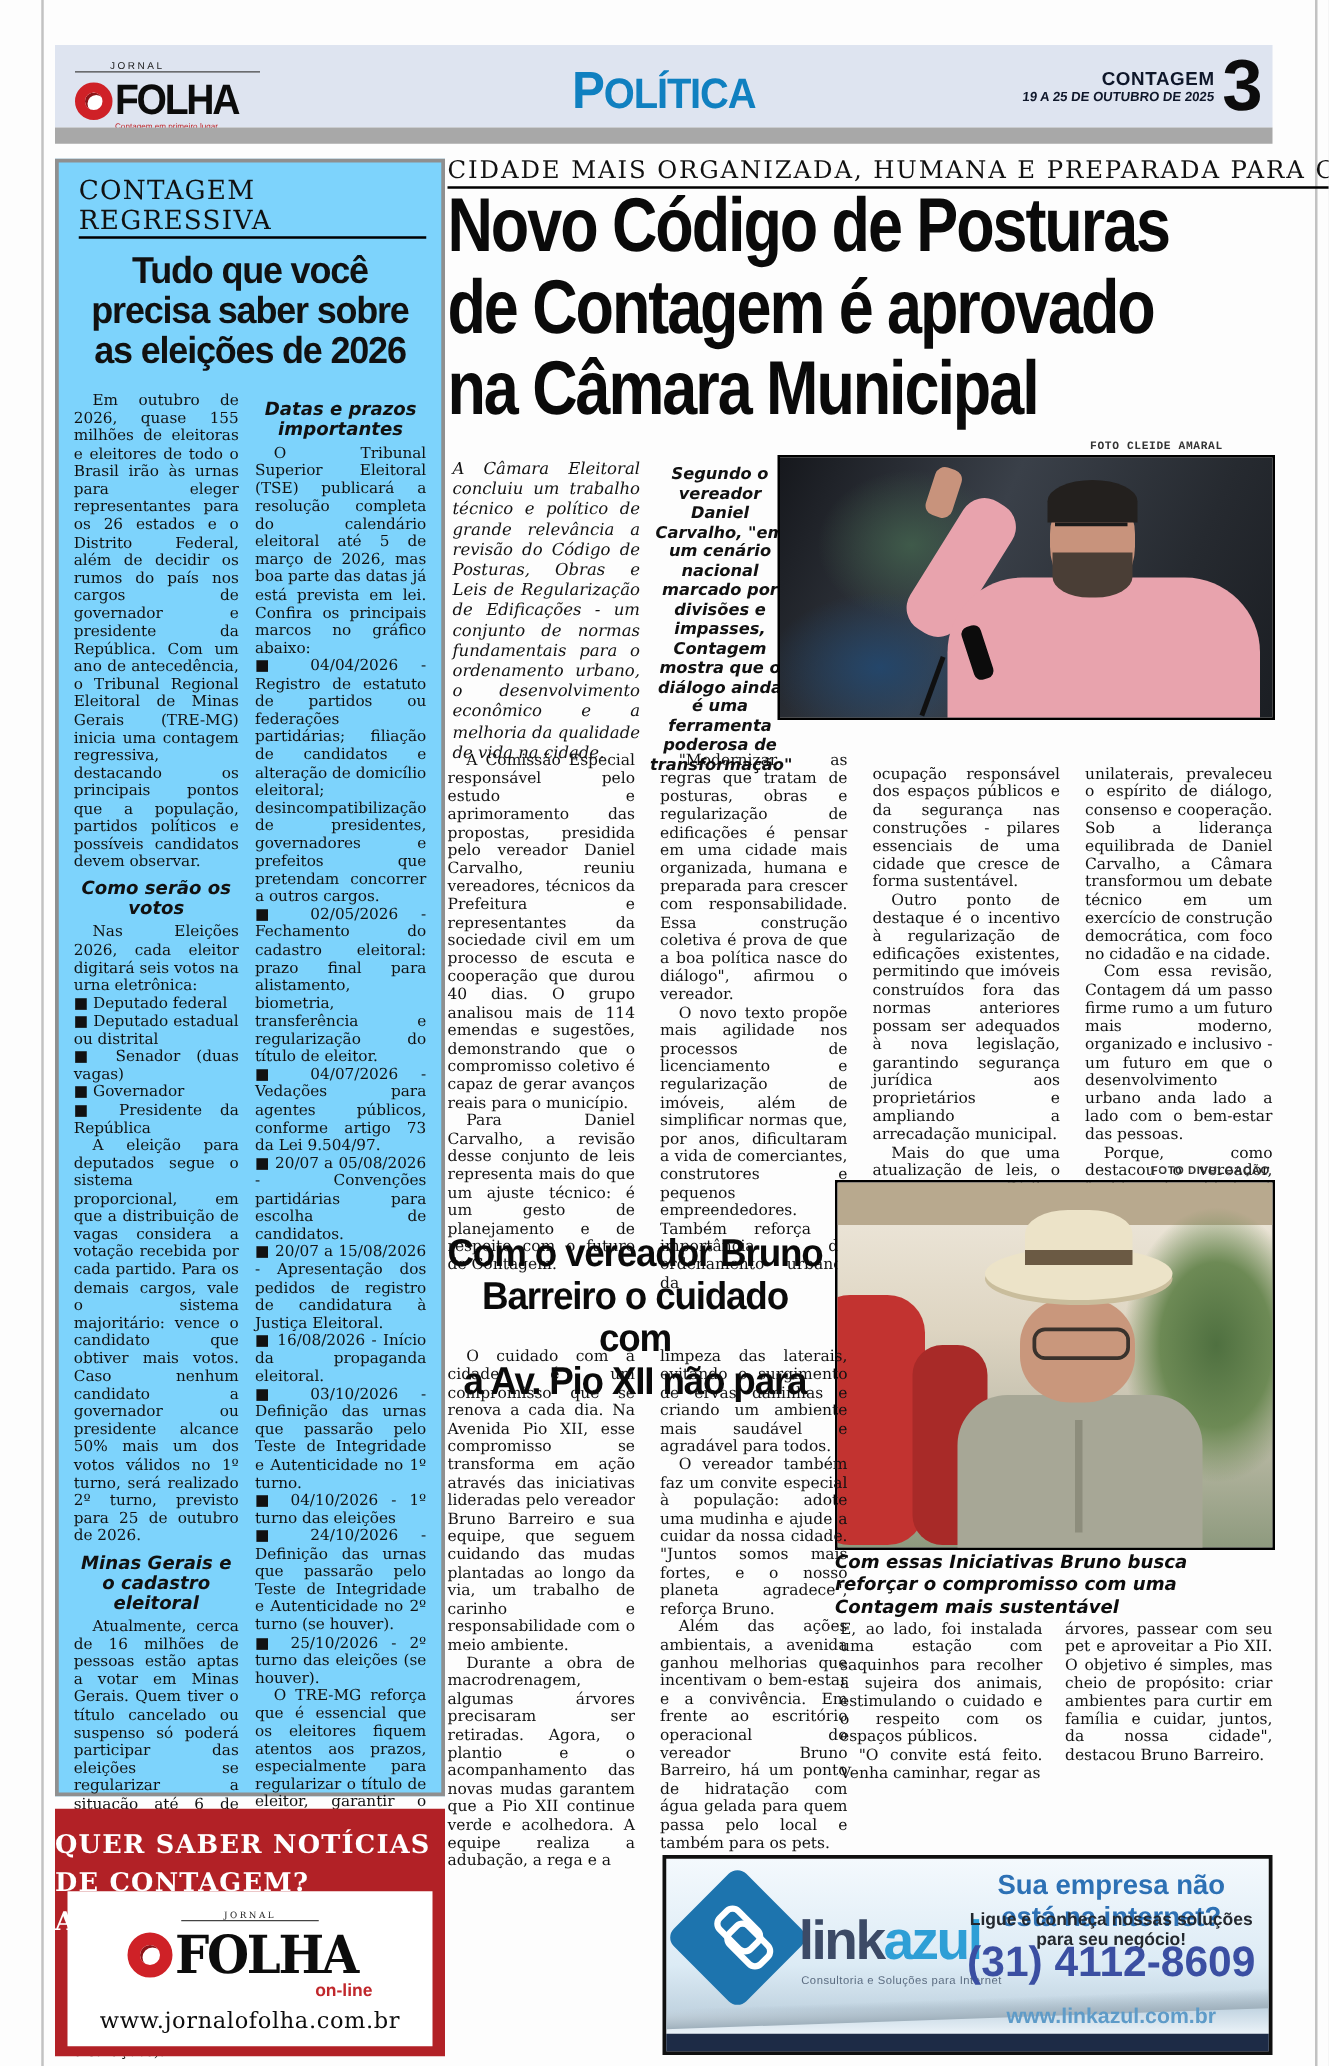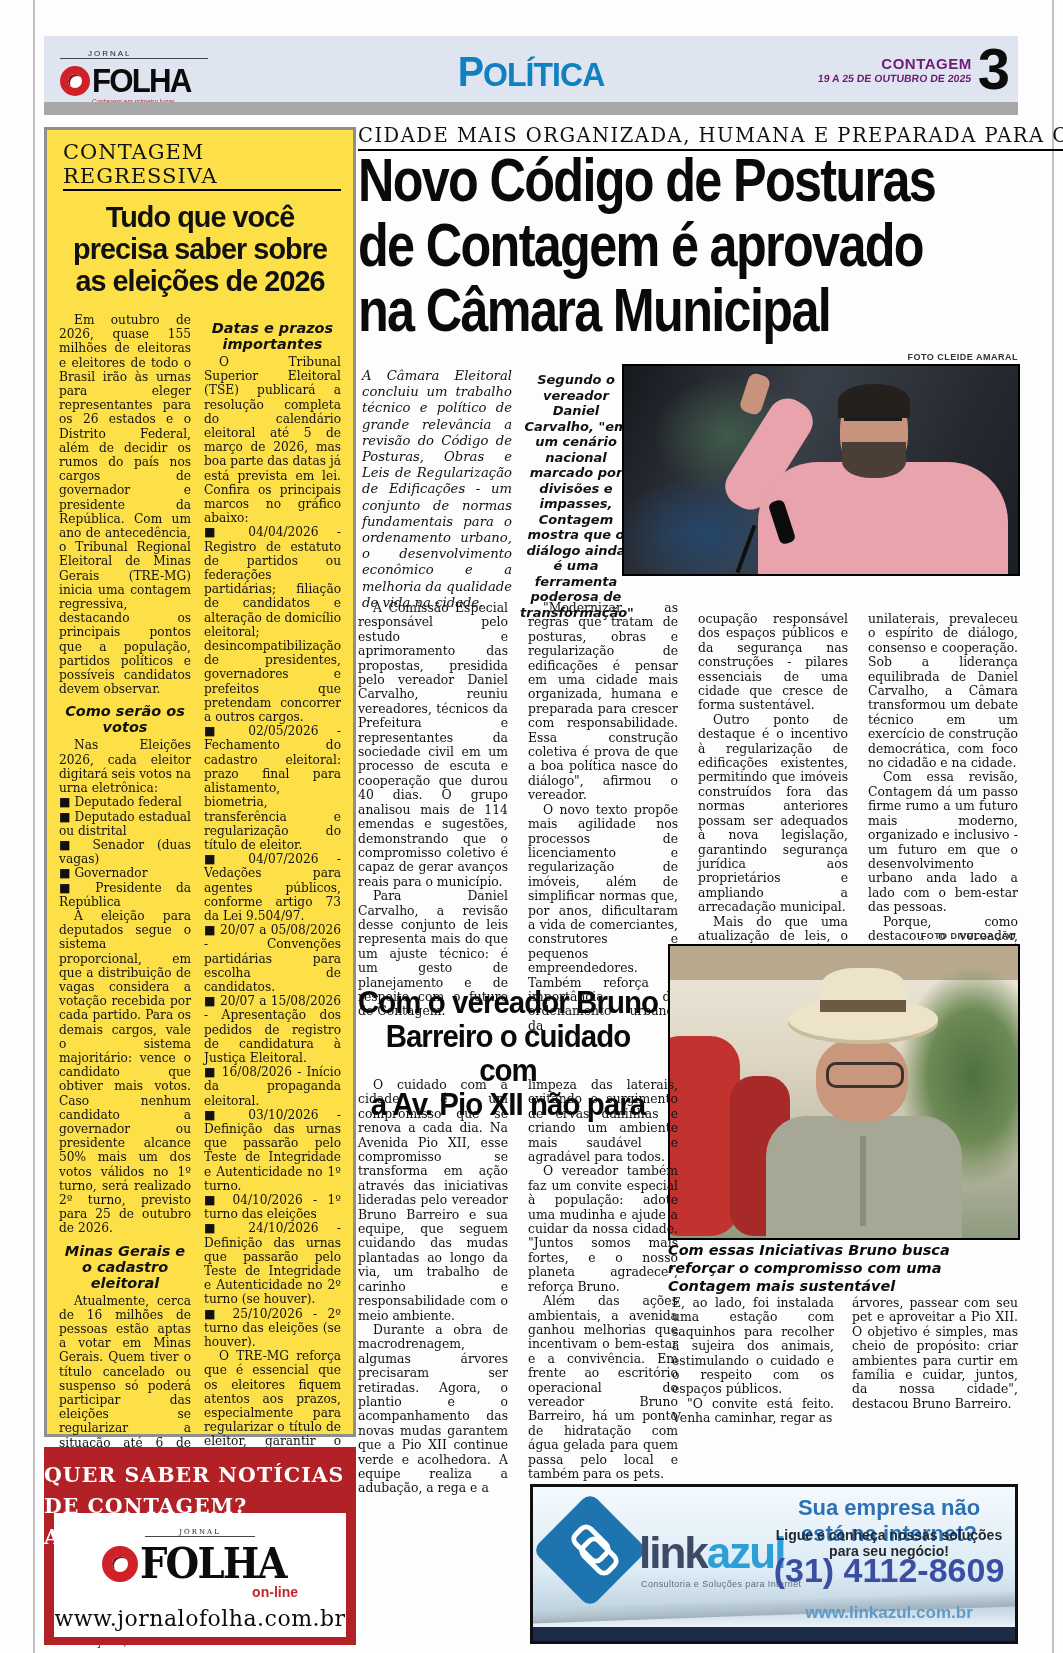--- a/index.html
+++ b/index.html
@@ -15,37 +15,37 @@
   .logo-row{display:flex;align-items:center;margin-top:1px;}
   .logo-o{width:30px;height:30px;border-radius:50%;border:8px solid #cf2127;box-sizing:border-box;background:#fff;
           box-shadow:inset 2px 2px 0 #8c1418;}
   .logo-word{font-size:34px;font-weight:700;letter-spacing:-2px;color:#0c0c0c;margin-left:2px;transform:scaleX(.92);transform-origin:left;}
   .logo .tagline{font-size:6.5px;color:#c0272b;margin-left:32px;margin-top:-2px;}
   .section-title{position:absolute;left:0;right:0;top:12px;text-align:center;
      font-family:"Liberation Sans",sans-serif;font-weight:700;font-size:34px;letter-spacing:-1px;
      color:#1080c0;transform:scaleX(.94);}
   .section-title::first-letter{font-size:42px;}
   .mast-right{position:absolute;right:8px;top:8px;display:flex;align-items:center;gap:6px;}
-  .mast-right .txt{display:flex;flex-direction:column;align-items:flex-end;font-family:"Liberation Sans",sans-serif;font-weight:700;color:#701a75;}
+  .mast-right .txt{display:flex;flex-direction:column;align-items:flex-end;font-family:"Liberation Sans",sans-serif;font-weight:700;color:#0f172a;}
   .mast-right .city{font-size:15px;letter-spacing:.5px;}
   .mast-right .date{font-size:10.5px;transform:skewX(-6deg);}
   .mast-right .pageno{font-family:"Liberation Sans",sans-serif;font-weight:700;font-size:58px;line-height:50px;color:#0c0c0c;}
   .gray-bar{position:absolute;left:44px;top:102px;width:974px;height:13px;background:#a8a8a8;}
 
   
   .col{position:absolute;text-align:justify;font-size:12.4px;line-height:14.4px;}
   .blk{margin:0;}
   .p-ind{text-indent:15px;}
   .subhead{font-family:"DejaVu Sans",sans-serif;font-weight:700;font-style:italic;text-align:center;
            font-size:14.5px;line-height:16px;margin:7px 0 3px;text-indent:0;}
   .bullet{text-indent:0;}
 
   
   .election-box{position:absolute;left:44px;top:127px;width:312px;height:1310px;box-sizing:border-box;
-     border:3px solid #8f8f8f;background:#fde047;padding:10px 12px;}
+     border:3px solid #8f8f8f;background:#7dd3fc;padding:10px 12px;}
   .election-kicker{font-size:21px;letter-spacing:1px;border-bottom:2px solid #000;display:inline-block;padding-bottom:1px;margin-left:4px;}
   .election-title{font-family:"Liberation Sans",sans-serif;font-weight:700;font-size:30px;line-height:32px;
      text-align:center;letter-spacing:-1px;margin-top:10px;white-space:pre-line;transform:scaleX(.96);}
   .election-cols{display:flex;gap:13px;margin-top:16px;}
   .election-cols .ecol{width:137px;text-align:justify;font-size:12.2px;line-height:14.2px;}
 
   
   .main-kicker{position:absolute;left:358px;top:124px;font-size:19.5px;letter-spacing:1.5px;
      border-bottom:2.5px solid #000;padding-bottom:2px;white-space:nowrap;}
   .main-headline{position:absolute;left:358px;top:148px;width:800px;
@@ -93,21 +93,21 @@
 
   
   .folha-ad{position:absolute;left:44px;top:1447px;width:312px;height:198px;background:#b22126;box-sizing:border-box;padding-top:13px;}
   .folha-ad .line{color:#fff;font-size:20.5px;font-weight:700;letter-spacing:1px;line-height:31px;}
   .folha-ad .inner{position:absolute;left:10px;right:10px;top:66px;bottom:8px;background:#fff;text-align:center;padding-top:6px;}
   .inner .jornal{font-size:7px;letter-spacing:2px;color:#222;border-bottom:1px solid #444;display:inline-block;width:110px;}
   .inner .logo-row{justify-content:center;}
   .inner .logo-o{width:36px;height:36px;border-width:10px;}
   .inner .logo-word{font-size:42px;}
   .inner .online{font-family:"Liberation Sans",sans-serif;font-weight:700;font-size:14px;color:#c0272b;text-align:right;margin:-4px 48px 0 0;}
-  .inner .url{font-size:22px;color:#0c0c0c;margin-top:6px;letter-spacing:.5px;}
+  .inner .url{font-size:18px;color:#0c0c0c;margin-top:6px;letter-spacing:.5px;}
 
   
   .linkazul{position:absolute;left:530px;top:1484px;width:488px;height:160px;box-sizing:border-box;border:3px solid #101010;
      background:linear-gradient(180deg,#f4f9fd 0%,#dcebf5 55%,#c3d5e2 78%,#eef5fa 92%);}
   .lz-swoosh{position:absolute;left:0;right:0;bottom:26px;height:16px;background:linear-gradient(180deg,transparent,#9fb0bc);transform:skewY(-2deg);}
   .lz-bottom{position:absolute;left:0;right:0;bottom:0;height:14px;background:#1d2b46;}
   .lz-diamond{position:absolute;left:16px;top:22px;width:82px;height:82px;background:#1d74ae;transform:rotate(45deg);border-radius:10px;}
   .lz-link-ic{position:absolute;left:38px;top:44px;width:40px;height:40px;}
   .lz-link-ic span{position:absolute;width:30px;height:16px;border:5px solid #fff;border-radius:9px;}
   .lz-link-ic .a{left:0;top:0;transform:rotate(45deg);}
@@ -187,21 +187,21 @@
           <div class="blk bullet">■ 25/10/2026 - 2º turno das eleições (se houver).</div>
           <div class="blk p-ind">O TRE-MG reforça que é essencial que os eleitores fiquem atentos aos prazos, especialmente para regularizar o título de eleitor, garantir o cadastramento biométrico e acompanhar os marcos do calendário eleitoral.</div>
         </div>
     </div>
   </div>
 
   <div class="main-kicker">CIDADE MAIS ORGANIZADA, HUMANA E PREPARADA PARA CRESCER</div>
   <div class="main-headline">Novo Código de Posturas
 de Contagem é aprovado
 na Câmara Municipal</div>
-  <div class="credit" style="left:872px;top:352px;width:146px;text-align:right;">FOTO CLEIDE AMARAL</div>
+  <div class="credit" style="left:872px;top:352px;width:146px;font-family:Liberation Mono, monospace;">FOTO CLEIDE AMARAL</div>
 
   <div class="lead-col">A Câmara Eleitoral concluiu um trabalho técnico e político de grande relevância a revisão do Código de Posturas, Obras e Leis de Regularização de Edificações - um conjunto de normas fundamentais para o ordenamento urbano, o desenvolvimento econômico e a melhoria da qualidade de vida na cidade.</div>
   <div class="quote-col">Segundo o vereador Daniel Carvalho, "em um cenário nacional marcado por divisões e impasses, Contagem mostra que o diálogo ainda é uma ferramenta poderosa de transformação"</div>
 
   <div class="photo photo1">
     <div class="ph p1-glow"></div>
     <div class="ph p1-chair"></div>
     <div class="ph p1-arm"></div>
     <div class="ph p1-hand"></div>
     <div class="ph p1-shirt"></div>

